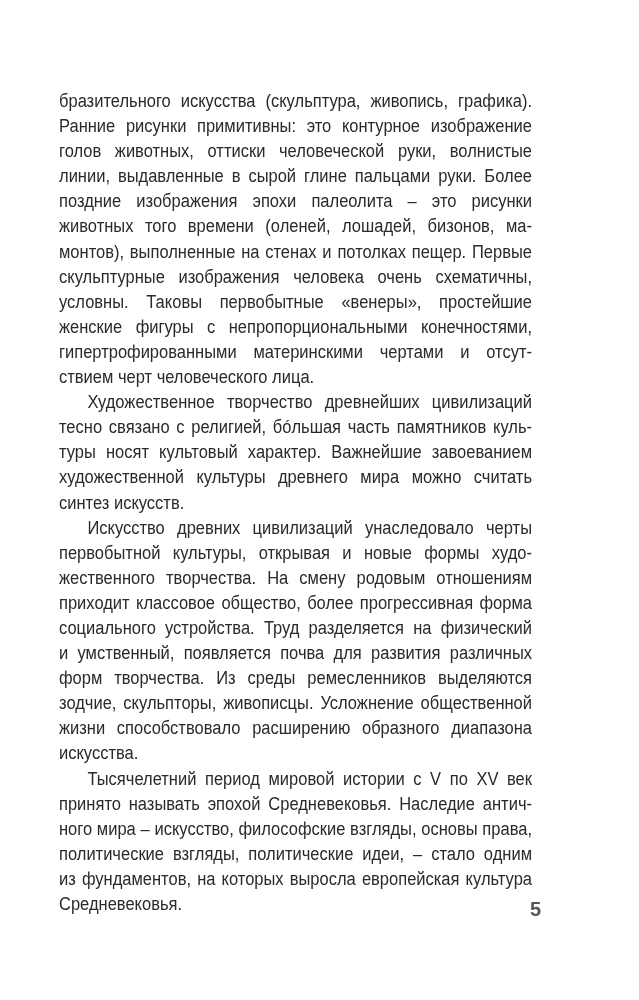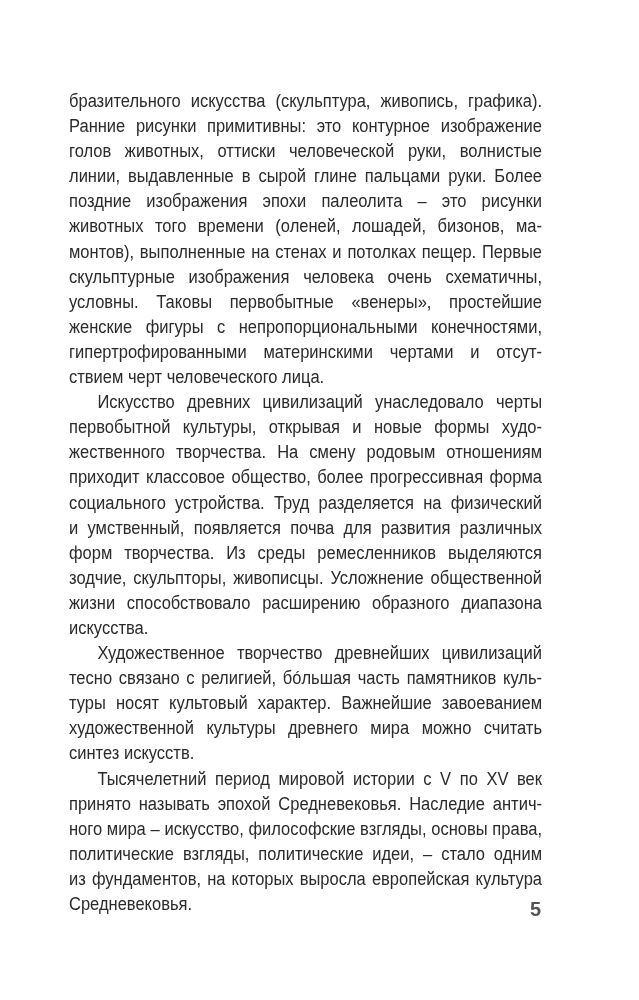--- a/index.html
+++ b/index.html
@@ -1,17 +1,17 @@
 <!DOCTYPE html>
 <html><head>
 <meta charset="utf-8">
 <style>
   html, body { margin: 0; padding: 0; background: #ffffff; }
   body { width: 639px; height: 1000px; position: relative; overflow: hidden; }
-  .page { position: absolute; left: 69px; top: 88px; width: 473px; }
+  .page { position: absolute; left: 59px; top: 88px; width: 473px; }
   .line {
     font-family: "Liberation Sans", sans-serif;
     font-size: 19.2px;
     line-height: 25.1px;
     height: 25.1px;
     color: #2a2a2a;
     white-space: nowrap;
     text-align: justify;
     text-align-last: justify;
     transform: scaleX(0.86);
@@ -38,37 +38,37 @@
     <div class="line">поздние изображения эпохи палеолита – это рисунки</div>
     <div class="line">животных того времени (оленей, лошадей, бизонов, ма-</div>
     <div class="line">монтов), выполненные на стенах и потолках пещер. Первые</div>
     <div class="line">скульптурные изображения человека очень схематичны,</div>
     <div class="line">условны. Таковы первобытные «венеры», простейшие</div>
     <div class="line">женские фигуры с непропорциональными конечностями,</div>
     <div class="line">гипертрофированными материнскими чертами и отсут-</div>
     <div class="line last">ствием черт человеческого лица.</div>
   </div>
   <div>
+    <div class="line indent">Художественное творчество древнейших цивилизаций</div>
+    <div class="line">тесно связано с религией, бóльшая часть памятников куль-</div>
+    <div class="line">туры носят культовый характер. Важнейшие завоеванием</div>
+    <div class="line">художественной культуры древнего мира можно считать</div>
+    <div class="line last">синтез искусств.</div>
+  </div>
+  <div>
     <div class="line indent">Искусство древних цивилизаций унаследовало черты</div>
     <div class="line">первобытной культуры, открывая и новые формы худо-</div>
     <div class="line">жественного творчества. На смену родовым отношениям</div>
     <div class="line">приходит классовое общество, более прогрессивная форма</div>
     <div class="line">социального устройства. Труд разделяется на физический</div>
     <div class="line">и умственный, появляется почва для развития различных</div>
     <div class="line">форм творчества. Из среды ремесленников выделяются</div>
     <div class="line">зодчие, скульпторы, живописцы. Усложнение общественной</div>
     <div class="line">жизни способствовало расширению образного диапазона</div>
     <div class="line last">искусства.</div>
-  </div>
-  <div>
-    <div class="line indent">Художественное творчество древнейших цивилизаций</div>
-    <div class="line">тесно связано с религией, бóльшая часть памятников куль-</div>
-    <div class="line">туры носят культовый характер. Важнейшие завоеванием</div>
-    <div class="line">художественной культуры древнего мира можно считать</div>
-    <div class="line last">синтез искусств.</div>
   </div>
   <div>
     <div class="line indent">Тысячелетний период мировой истории с V по XV век</div>
     <div class="line">принято называть эпохой Средневековья. Наследие антич-</div>
     <div class="line">ного мира – искусство, философские взгляды, основы права,</div>
     <div class="line">политические взгляды, политические идеи, – стало одним</div>
     <div class="line">из фундаментов, на которых выросла европейская культура</div>
     <div class="line last">Средневековья.</div>
   </div>
 </div>

